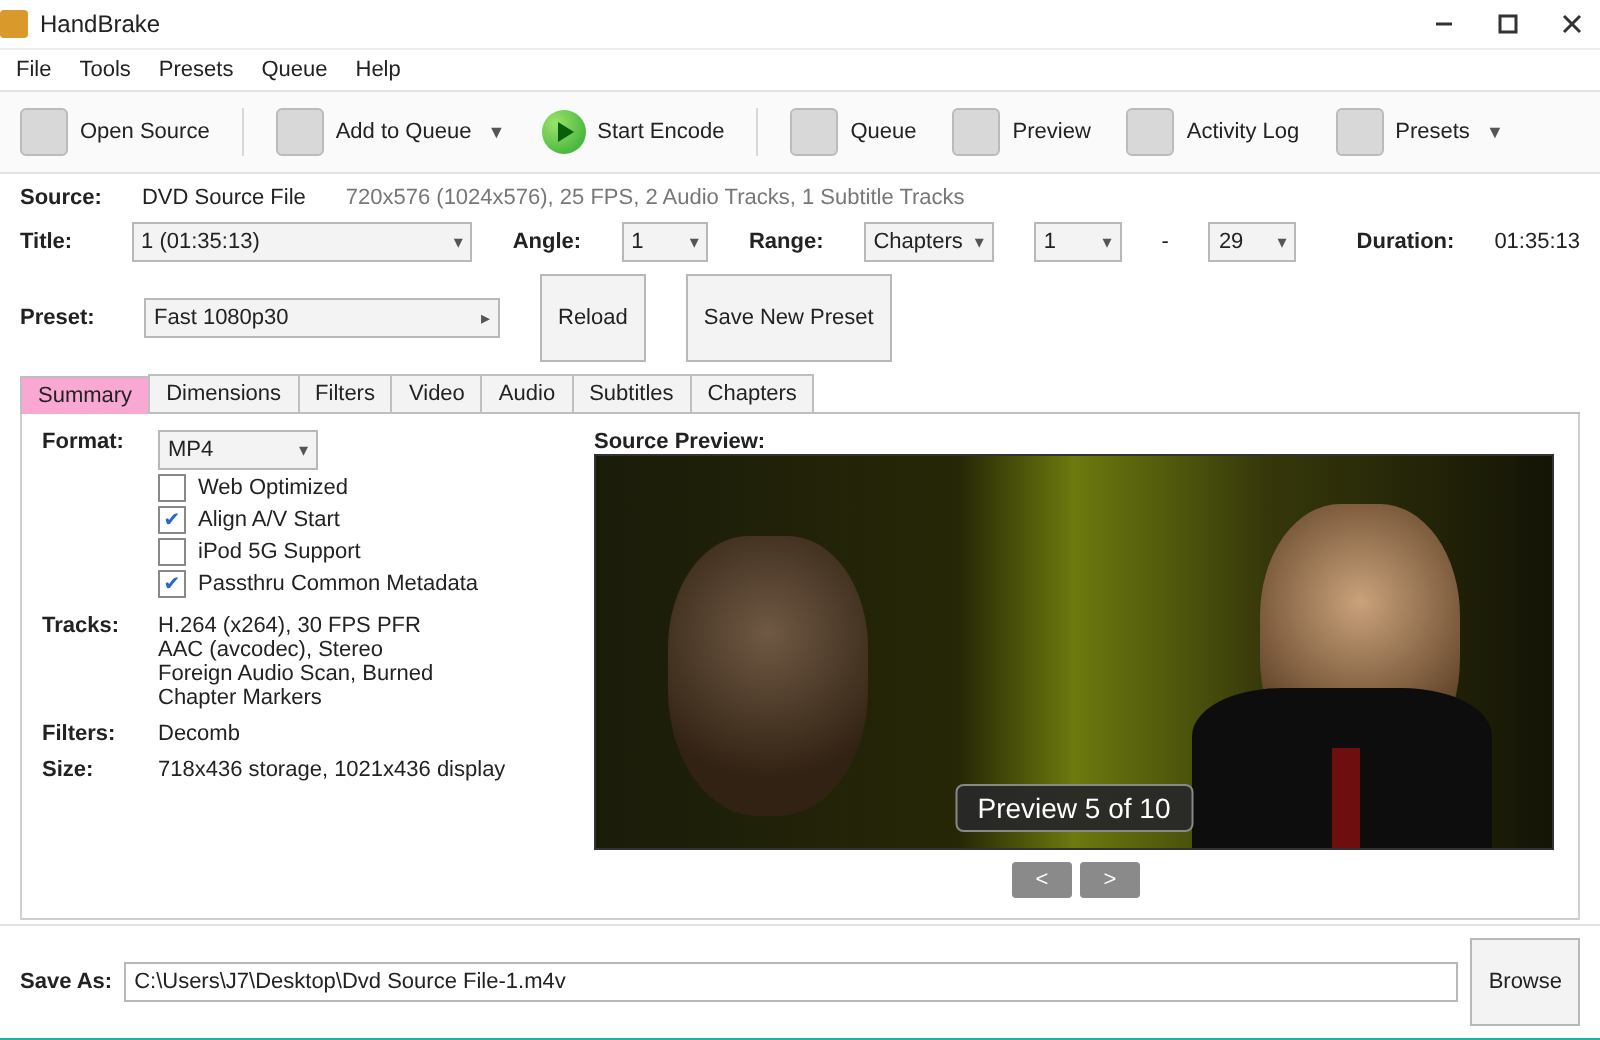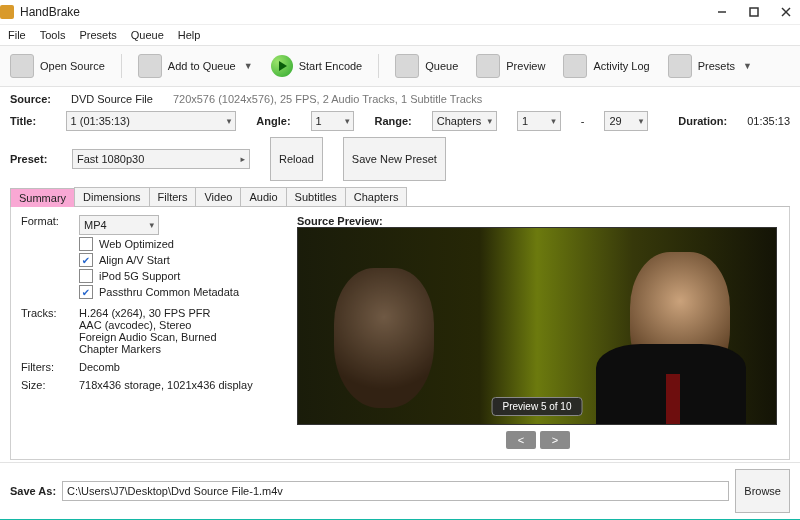--- a/index.html
+++ b/index.html
@@ -25,33 +25,33 @@
 .select,.input{border:1px solid #b8b8b8;background:#fff;height:18px;padding:0 4px;font-size:11px;display:flex;align-items:center}
 .select{justify-content:space-between;background:#f3f3f3}
 .select .caret{margin-left:6px}
 .btn{border:1px solid #b8b8b8;background:#f3f3f3;height:20px;padding:11px 8px;display:flex;align-items:center;font-size:11px}
 .tabs{display:flex;border-bottom:1px solid #bfbfbf;margin-top:6px}
 .tab{border:1px solid #bfbfbf;border-bottom:none;padding:3px 8px;background:#f3f3f3;margin-right:-1px;font-size:11px}
 .tab.active{background:#f9a8d4;position:relative;top:1px}
 .panel{border:1px solid #cfcfcf;border-top:none;padding:8px 10px 10px 10px;display:flex;gap:16px}
 .left{width:260px;font-size:11px}
 .kv{display:flex;margin-bottom:6px}
-.kv .k{width:58px;font-weight:normal}
+.kv .k{width:58px;font-weight:bold}
 .kv .v{flex:1}
 .chk{display:flex;align-items:center;gap:6px;margin:2px 0}
 .cb{width:12px;height:12px;border:1px solid #888;background:#fff;display:flex;align-items:center;justify-content:center;font-size:10px;color:#2766cc}
 .cb.on:after{content:"✔"}
 .preview{flex:1}
 .pvimg{width:478px;height:196px;background:linear-gradient(90deg,#1a1c0a 0%,#262706 38%,#6c7a0e 50%,#36380a 70%,#141406 100%);position:relative;border:1px solid #333;overflow:hidden}
 .face{position:absolute;width:100px;height:140px;background:radial-gradient(circle at 50% 35%,#caa27b,#5a3d22 70%);border-radius:40% 40% 45% 45%}
 .f1{left:36px;top:40px;filter:brightness(.55)}
 .f2{right:46px;top:24px}
 .suit{position:absolute;right:30px;bottom:0;width:150px;height:80px;background:#0d0d0d;border-radius:30% 30% 0 0}
 .tie{position:absolute;right:96px;bottom:0;width:14px;height:50px;background:#6e0e0e}
-.badge{position:absolute;left:50%;bottom:8px;transform:translateX(-50%);background:rgba(40,40,40,.95);color:#fff;border:1px solid #888;border-radius:4px;padding:3px 10px;font-size:10px}
+.badge{position:absolute;left:50%;bottom:8px;transform:translateX(-50%);background:rgba(40,40,40,.95);color:#fff;border:1px solid #888;border-radius:4px;padding:3px 10px;font-size:14px}
 .pvnav{display:flex;justify-content:center;gap:4px;margin-top:6px}
 .pvnav .nb{width:30px;height:18px;background:#8a8a8a;color:#fff;display:flex;align-items:center;justify-content:center;border-radius:2px;font-size:11px}
 .saveas{display:flex;align-items:center;gap:6px;padding:6px 10px;border-top:1px solid #e3e3e3}
 .saveas .input{flex:1}
 .status{height:22px;border-top:5px solid #14b8a6;background:#84cc16;display:flex;align-items:center;justify-content:center;padding:0 10px;font-size:11px}
 </style>
 </head>
 <body>
 
 <div class="titlebar">

